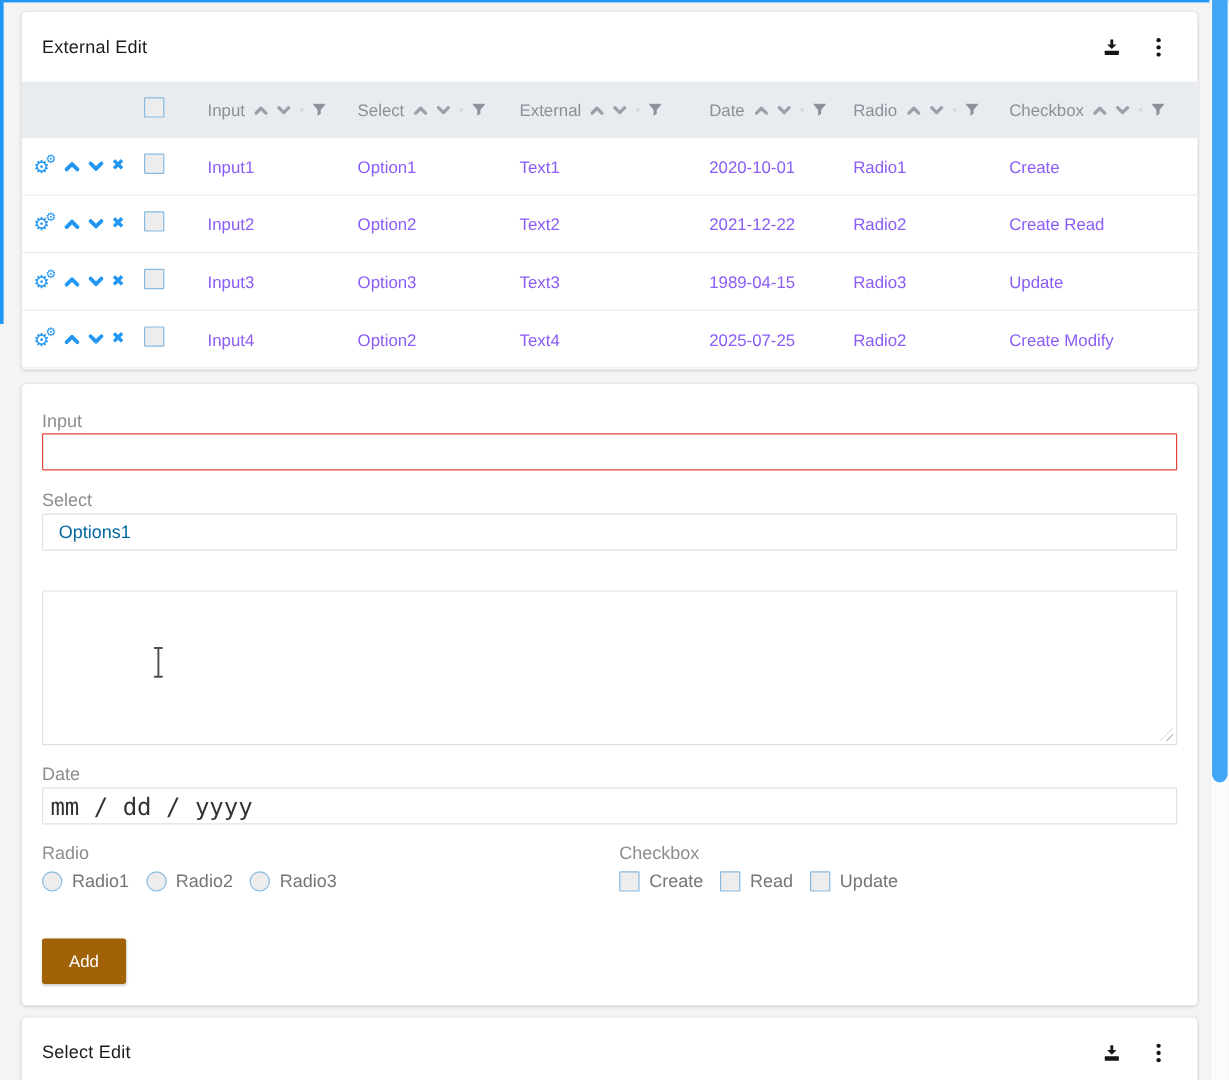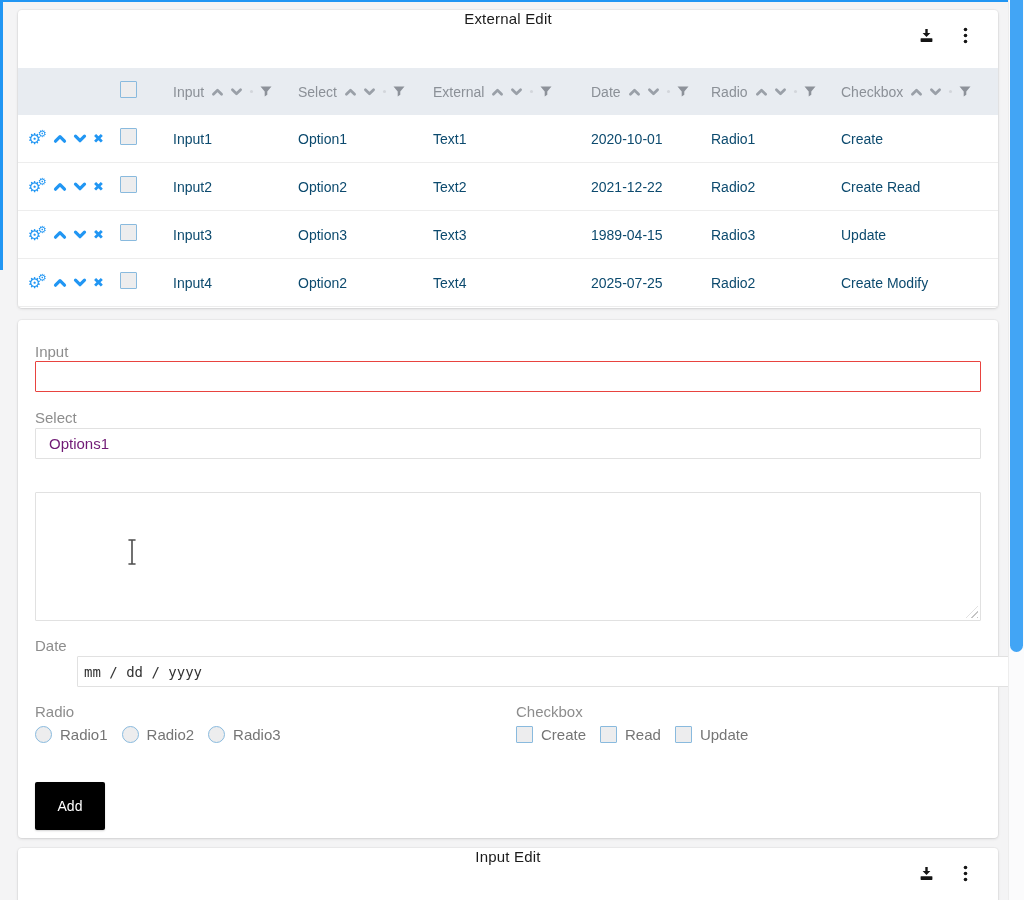--- a/index.html
+++ b/index.html
@@ -27,38 +27,38 @@
   .card {
     position:absolute; left:18px; width:980px; background:#fff;
     border-radius:4px;
     box-shadow: 0 1px 3px rgba(0,0,0,.12), 0 0 0 1px rgba(0,0,0,.03);
   }
   #card-external { top:10px;  height:298px; overflow:hidden; }
   #card-form     { top:320px; height:518px; }
   #card-inline   { top:848px; height:90px; }
 
   .card-header {
-    height:58px; display:flex; align-items:center; padding:0 17px;flex-direction:column;
+    height:58px; display:flex; align-items:center; padding:0 17px;
   }
   .card-title { font-size:15px; color:#1b1b1b; letter-spacing:.2px; }
   .card-header-icons { margin-left:auto; display:flex; align-items:center; gap:28px; margin-right:13px; }
   .icon-btn { display:inline-flex; align-items:center; justify-content:center; cursor:pointer; }
 
   
   .tgrid {
     display:grid;
     grid-template-columns:100px 37px 125px 135px 158px 120px 130px 1fr;
     align-items:center;
   }
   .thead { height:47px; background:#e8ecf1; }
   .th { display:flex; align-items:center; gap:7px; padding-left:18px; color:#8b9097; font-size:14px; white-space:nowrap; }
   .th .sorts { display:flex; align-items:center; gap:6px; }
   .dot-sep { width:3px; height:3px; border-radius:50%; background:#d3d6db; margin:0 1px; }
   .trow { height:48px; border-bottom:1px solid #ededed; }
-  .td { color:#0c4a6e; font-size:14px; padding-left:18px; white-space:nowrap; }
+  .td { color:#8b5cf6; font-size:14px; padding-left:18px; white-space:nowrap; }
   .actions { display:flex; align-items:center; gap:6px; padding-left:10px; color:#2196f3; }
 
   .icon-cogs { position:relative; width:19px; height:18px; font-family:"DejaVu Sans", sans-serif; color:#2196f3; }
   .gear-big   { position:absolute; left:0; top:0px; font-size:15px; line-height:18px; }
   .gear-small { position:absolute; left:10px; top:-3px; font-size:10px; line-height:14px; }
   .icon-x { font-size:13px; line-height:13px; color:#2196f3; font-weight:bold; font-family:"DejaVu Sans", sans-serif; }
 
   .cb {
     width:17px; height:17px; border:1px solid #89bade; background:#ededee;
     border-radius:1px; display:inline-block; margin-left:2px; cursor:pointer;
@@ -66,34 +66,34 @@
   .radio-dot {
     width:17px; height:17px; border:1px solid #89bade; background:#ededee;
     border-radius:50%; display:inline-block; cursor:pointer; flex:none;
   }
 
   
   #card-form > * { position:absolute; }
   .flabel { color:#8d8d8d; font-size:15px; }
   .fbox   { left:17px; width:946px; height:31px; border:1px solid #e1e1e1; background:#fff; border-radius:1px; }
   #form-input    { top:41px;  border:1px solid #e8433f; }
-  #form-select   { top:108px; display:flex; align-items:center; padding-left:13px; font-size:15px; color:#701a75; }
+  #form-select   { top:108px; display:flex; align-items:center; padding-left:13px; font-size:15px; color:#0369a1; }
   #form-textarea { top:172px; height:129px; }
   #form-date     { top:336px; display:flex; align-items:center; padding-left:6px;
-                   font-family:"DejaVu Sans Mono", monospace; font-size:14px; color:#333;margin-left:42px; }
+                   font-family:"DejaVu Sans Mono", monospace; font-size:20px; color:#333; }
   .resize-handle {
     position:absolute; right:2px; bottom:2px; width:12px; height:12px;
     background:repeating-linear-gradient(135deg, #c4c4c4 0 1px, transparent 1px 4px);
     clip-path:polygon(100% 0, 100% 100%, 0 100%);
   }
   .opt-row { display:flex; align-items:center; gap:14px; }
   .opt { display:flex; align-items:center; gap:8px; font-size:15px; color:#757575; }
   #add-btn {
-    top:462px; left:17px; width:70px; height:48px;
-    background:#000000; color:#fff; border:none; border-radius:2px;
+    top:462px; left:17px; width:70px; height:38px;
+    background:#a16207; color:#fff; border:none; border-radius:2px;
     font-size:14px; font-family:inherit; cursor:pointer;
     box-shadow:0 1px 2px rgba(0,0,0,.18);
   }
 
   
   .ibeam { position:absolute; left:126px; top:538px; z-index:9; }
 
   svg { display:block; }
 </style>
 </head>
@@ -433,21 +433,21 @@
       <span class="cb" style="margin-left:0"></span>
       <span>Update</span>
     </span>
   </div>
 
   <button id="add-btn">Add</button>
 </section>
 
 <section class="card" id="card-inline">
   <div class="card-header">
-    <span class="card-title">Input Edit</span>
+    <span class="card-title">Select Edit</span>
     <span class="card-header-icons">
       <span class="icon-btn">
         <svg width="17" height="17" viewBox="0 0 17 17" fill="#151515">
           <path d="M7.3 2h2.4v4h2.7L8.5 9.9 4.6 6h2.7z"></path>
           <rect x="2.6" y="11.2" width="11.8" height="3.7" rx="0.6"></rect>
         </svg>
       </span>
       <span class="icon-btn">
         <svg width="5" height="17" viewBox="0 0 5 17" fill="#151515">
           <circle cx="2.5" cy="2.5" r="1.8"></circle>

